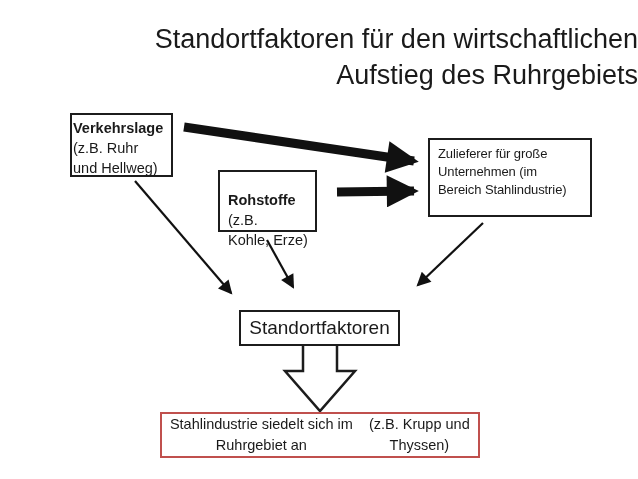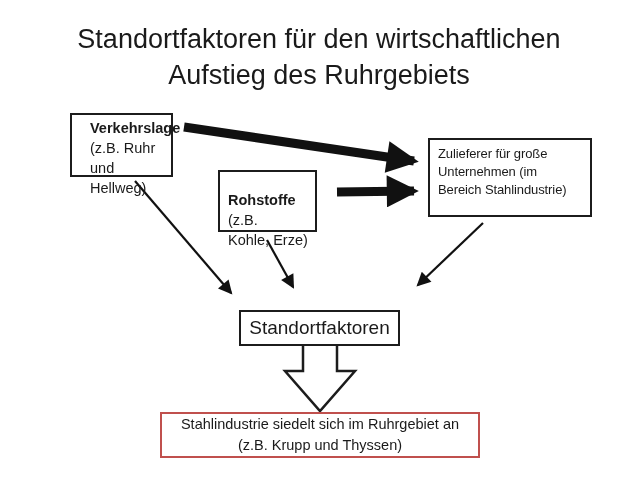--- a/index.html
+++ b/index.html
@@ -9,21 +9,21 @@
     height: 479px;
     overflow: hidden;
     background: var(--color-background, #ffffff);
     color: var(--color-text, #1a1a1a);
     font-family: "Liberation Sans", sans-serif;
   }
   .title {
     position: absolute;
     left: 0; top: 21px;
     width: 100%;
-    text-align: center;
+    text-align: right;
     font-size: 27px;
     line-height: 36px;
     white-space: nowrap;
   }
   .arrows {
     position: absolute;
     left: 0; top: 0;
     width: 638px; height: 479px;
   }
   .ln-thick { stroke: var(--color-arrow, #111111); stroke-width: 9; fill: none; }
@@ -38,21 +38,21 @@
   .dbox {
     position: absolute;
     box-sizing: border-box;
     background: var(--color-background, #ffffff);
     border: 2px solid var(--color-box_border, #1c1c1c);
   }
   .bold { font-weight: bold; }
   #box-verkehrslage {
     left: 70px; top: 113px; width: 103px; height: 64px;
     font-size: 14.5px; line-height: 20px;
-    padding: 3px 2px 0 18px;
+    padding: 3px 2px 0 1px;
   }
   #box-rohstoffe {
     left: 218px; top: 170px; width: 99px; height: 62px;
     font-size: 14.5px; line-height: 20px;
     padding: 18px 2px 0 8px;
   }
   #box-zulieferer {
     left: 428px; top: 138px; width: 164px; height: 79px;
     font-size: 13px; line-height: 18px; letter-spacing: -0.1px;
     padding: 5px 18px 0 8px;
@@ -60,21 +60,21 @@
   #box-standortfaktoren {
     left: 239px; top: 310px; width: 161px; height: 36px;
     font-size: 19px;
     display: flex; align-items: center; justify-content: center;
   }
   #box-ergebnis {
     left: 160px; top: 412px; width: 320px; height: 46px;
     border-color: var(--color-ergebnis_border, #c0504d);
     font-size: 14.5px; line-height: 21px;
     text-align: center;
-    display: flex; flex-direction: column; justify-content: center;
+    display: flex; flex-direction: row; justify-content: center;
   }
 </style>
 </head>
 <body>
 
 <div class="slide">
 
   <div class="title">
     <div>Standortfaktoren für den wirtschaftlichen</div>
     <div>Aufstieg des Ruhrgebiets</div>

